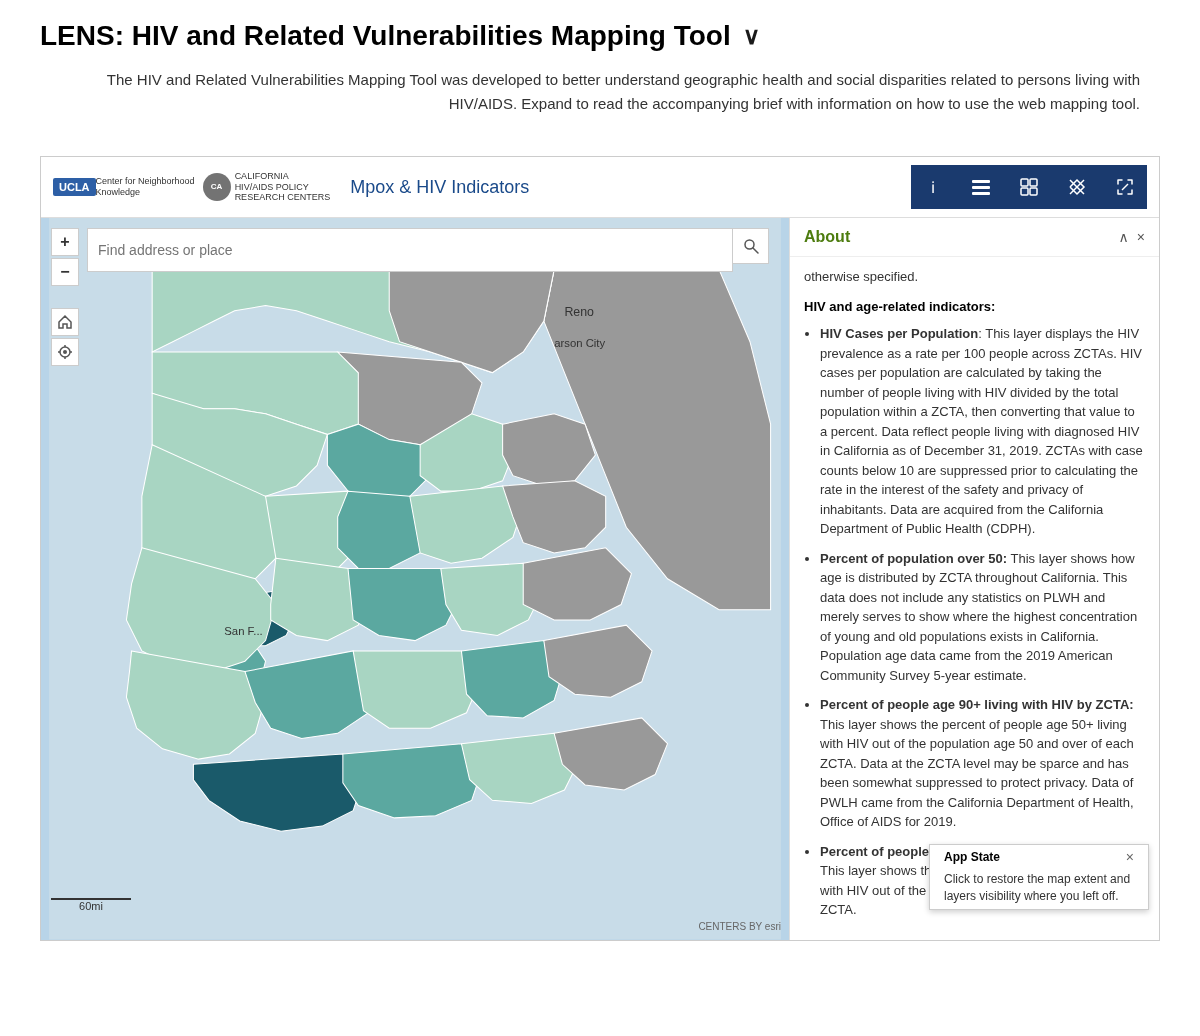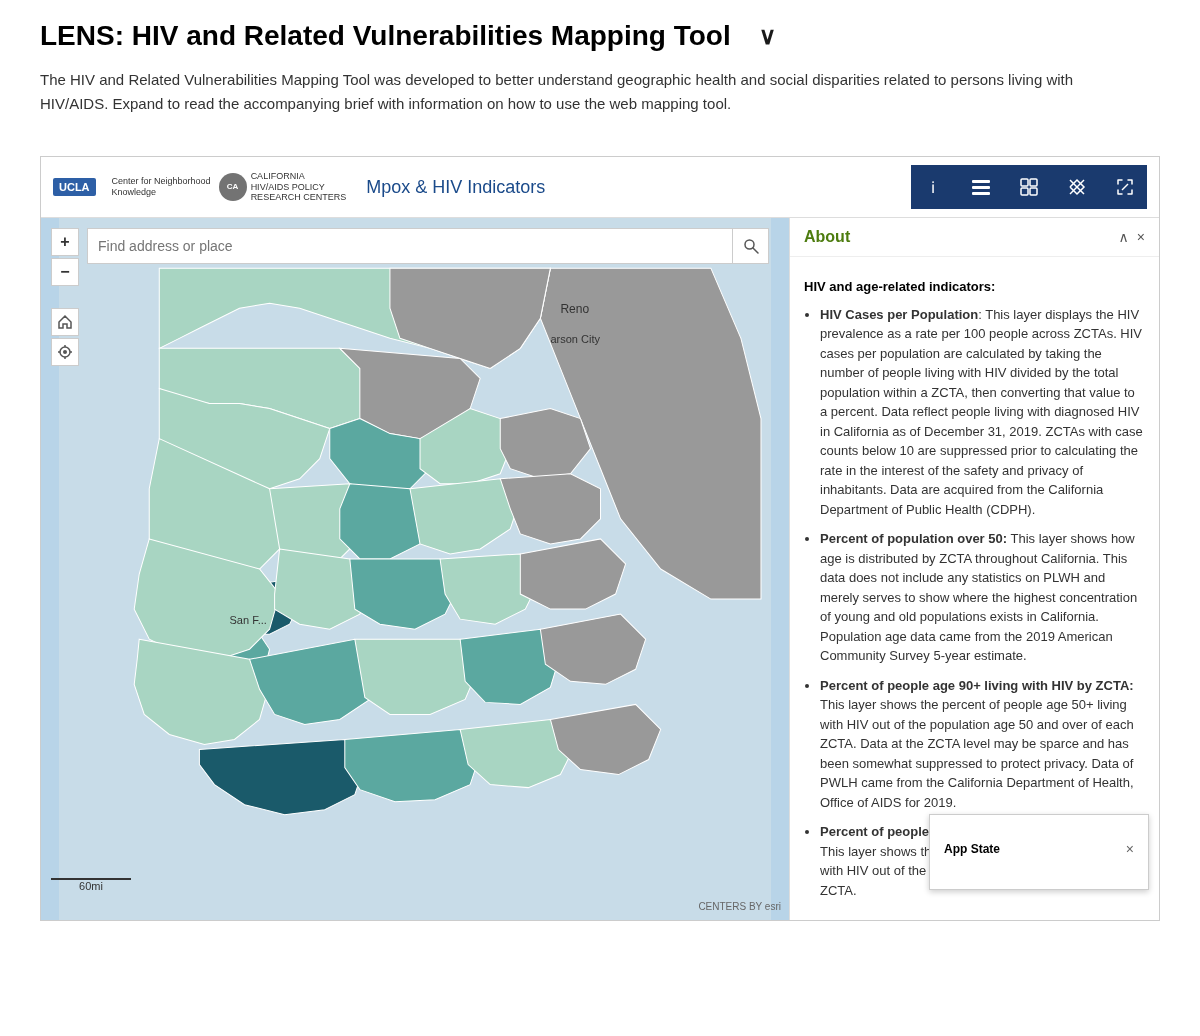--- a/index.html
+++ b/index.html
@@ -1,22 +1,22 @@
 <!DOCTYPE html>
 <html><head>
   <meta charset="utf-8">
   <style>
     * { box-sizing: border-box; margin: 0; padding: 0; }
     body { font-family: Arial, sans-serif; background: #fff; color: #333; width: 1200px; min-height: 1036px; overflow-x: hidden; }
 
     .page-header { padding: 20px 40px 10px 40px; }
-    .page-title { font-size: 28px; font-weight: bold; color: #1a1a1a; display: flex; align-items: center; gap: 28px; margin-bottom: 16px; }
+    .page-title { font-size: 28px; font-weight: bold; color: #1a1a1a; display: flex; align-items: center; gap: 12px; margin-bottom: 16px; }
     .page-title-text { color: #000; }
     .expand-icon { color: #1a1a1a; font-size: 24px; cursor: pointer; }
-    .page-description { font-size: 15px; line-height: 1.6; color: #333; max-width: 1100px; }
+    .page-description { font-size: 15px; line-height: 1.6; color: #333; max-width: 1100px; text-align: right; }
 
     .map-container { margin: 30px 40px 0 40px; border: 1px solid #ccc; display: flex; flex-direction: column; }
 
     .map-toolbar { background: #fff; border-bottom: 1px solid #ddd; padding: 8px 12px; display: flex; align-items: center; gap: 12px; }
     .ucla-logos { display: flex; align-items: center; gap: 8px; }
     .logo-ucla { background: #2d5fa6; color: #fff; font-size: 11px; font-weight: bold; padding: 3px 6px; border-radius: 2px; }
     .logo-ucla-sub { font-size: 9px; line-height: 1.2; color: #333; }
     .logo-caids { display: flex; align-items: center; gap: 4px; }
     .logo-caids-circle { width: 28px; height: 28px; border-radius: 50%; background: #737373; display: flex; align-items: center; justify-content: center; }
     .logo-caids-circle span { font-size: 8px; color: #fff; font-weight: bold; }
@@ -26,21 +26,21 @@
     .toolbar-icon-btn { width: 44px; height: 44px; background: #1a3a6e; border: none; cursor: pointer; display: flex; align-items: center; justify-content: center; color: #fff; font-size: 16px; }
 
     .map-body { display: flex; flex: 1; height: 700px; }
     .map-area { flex: 1; background: #b8d4e8; position: relative; overflow: hidden; }
 
     
     .map-controls { position: absolute; top: 10px; left: 10px; display: flex; flex-direction: column; gap: 2px; z-index: 10; }
     .map-btn { width: 28px; height: 28px; background: #fff; border: 1px solid #ccc; cursor: pointer; display: flex; align-items: center; justify-content: center; font-size: 16px; font-weight: bold; color: #333; }
 
     .search-bar { position: absolute; top: 10px; left: 46px; right: 20px; z-index: 10; display: flex; }
-    .search-input { flex: 1; height: 36px; border: 1px solid #ccc; padding: 0 10px; font-size: 14px; color: #999; background: #fff; }
+    .search-input { flex: 1; height: 44px; border: 1px solid #ccc; padding: 0 10px; font-size: 14px; color: #999; background: #fff; }
     .search-btn { width: 36px; height: 36px; background: #fff; border: 1px solid #ccc; border-left: none; cursor: pointer; display: flex; align-items: center; justify-content: center; }
 
     
     .ca-map-svg { position: absolute; top: 0; left: 0; width: 100%; height: 100%; }
 
     
     .map-nav-btns { position: absolute; top: 90px; left: 10px; display: flex; flex-direction: column; gap: 2px; z-index: 10; }
     .map-nav-btn { width: 28px; height: 28px; background: #fff; border: 1px solid #ccc; cursor: pointer; display: flex; align-items: center; justify-content: center; font-size: 14px; }
 
     
@@ -58,21 +58,21 @@
     .about-icon-btn { background: none; border: none; cursor: pointer; color: #555; font-size: 14px; }
 
     .about-content { padding: 10px 14px; font-size: 13px; line-height: 1.5; color: #333; }
     .about-content p { margin-bottom: 8px; }
     .about-section-title { font-weight: bold; margin: 10px 0 6px 0; color: #000; }
     .about-content ul { padding-left: 16px; }
     .about-content ul li { margin-bottom: 10px; }
     .about-content strong { font-weight: bold; }
 
     
-    .app-state-tooltip { position: absolute; bottom: 30px; right: 10px; background: #fff; border: 1px solid #ccc; padding: 26px 14px; font-size: 12px; width: 220px; box-shadow: 0 2px 6px rgba(0,0,0,0.2); z-index: 20; }
+    .app-state-tooltip { position: absolute; bottom: 30px; right: 10px; background: #fff; border: 1px solid #ccc; padding: 4px 14px; font-size: 12px; width: 220px; box-shadow: 0 2px 6px rgba(0,0,0,0.2); z-index: 20; }
     .app-state-header { display: flex; justify-content: space-between; align-items: center; margin-bottom: 6px; }
     .app-state-title { font-weight: bold; font-size: 12px; color: #000; }
     .app-state-close { background: none; border: none; cursor: pointer; font-size: 14px; color: #666; }
     .app-state-text { font-size: 12px; color: #333; line-height: 1.4; }
 
     
     .region-gray { fill: #999; stroke: #fff; stroke-width: 1; }
     .region-light-teal { fill: #a8d5c2; stroke: #fff; stroke-width: 1; }
     .region-medium-teal { fill: #5ba8a0; stroke: #fff; stroke-width: 1; }
     .region-dark-teal { fill: #2a7a7a; stroke: #fff; stroke-width: 1; }
@@ -87,21 +87,21 @@
     <span class="page-title-text">LENS: HIV and Related Vulnerabilities Mapping Tool</span>
     <span class="expand-icon">∨</span>
   </div>
   <p class="page-description">The HIV and Related Vulnerabilities Mapping Tool was developed to better understand geographic health and social disparities related to persons living with HIV/AIDS. Expand to read the accompanying brief with information on how to use the web mapping tool.</p>
 </div>
 
 <div class="map-container">
 
   <div class="map-toolbar">
     <div class="ucla-logos">
-      <div style="display:flex;align-items:center;gap:16px;">
+      <div style="display:flex;align-items:center;gap:0;">
         <div class="logo-ucla">
           <span>UCLA</span>
         </div>
         <div class="logo-ucla-sub">
           <div>Center for Neighborhood</div>
           <div>Knowledge</div>
         </div>
       </div>
       <div class="logo-caids">
         <div class="logo-caids-circle">
@@ -268,20 +268,21 @@
 
     <div class="about-panel">
       <div class="about-header">
         <span class="about-title">About</span>
         <div class="about-header-icons">
           <button class="about-icon-btn">∧</button>
           <button class="about-icon-btn">×</button>
         </div>
       </div>
       <div class="about-content">
+        <p>otherwise specified.</p>
         <p class="about-section-title">HIV and age-related indicators:</p>
         <ul>
           <li>
             <strong>HIV Cases per Population</strong><span>: This layer displays the HIV prevalence as a rate per 100 people across ZCTAs. HIV cases per population are calculated by taking the number of people living with HIV divided by the total population within a ZCTA, then converting that value to a percent. Data reflect people living with diagnosed HIV in California as of December 31, 2019. ZCTAs with case counts below 10 are suppressed prior to calculating the rate in the interest of the safety and privacy of inhabitants. Data are acquired from the California Department of Public Health (CDPH).</span>
           </li>
           <li>
             <strong>Percent of population over 50:</strong><span> This layer shows how age is distributed by ZCTA throughout California. This data does not include any statistics on PLWH and merely serves to show where the highest concentration of young and old populations exists in California. Population age data came from the 2019 American Community Survey 5-year estimate.</span>
           </li>
           <li>
             <strong>Percent of people age 90+ living with HIV by ZCTA:</strong><span> This layer shows the percent of people age 50+ living with HIV out of the population age 50 and over of each ZCTA. Data at the ZCTA level may be sparce and has been somewhat suppressed to protect privacy. Data of PWLH came from the California Department of Health, Office of AIDS for 2019.</span>
@@ -290,16 +291,17 @@
             <strong>Percent of people age 26-49 living with HIV by ZCTA:</strong><span> This layer shows the percent of people age 26-49 living with HIV out of the population age 50 and over of each ZCTA.</span>
           </li>
         </ul>
       </div>
 
       <div class="app-state-tooltip">
         <div class="app-state-header">
           <span class="app-state-title">App State</span>
           <button class="app-state-close">×</button>
         </div>
+        <p class="app-state-text">Click to restore the map extent and layers visibility where you left off.</p>
       </div>
     </div>
   </div>
 </div>
 
 </body></html>

